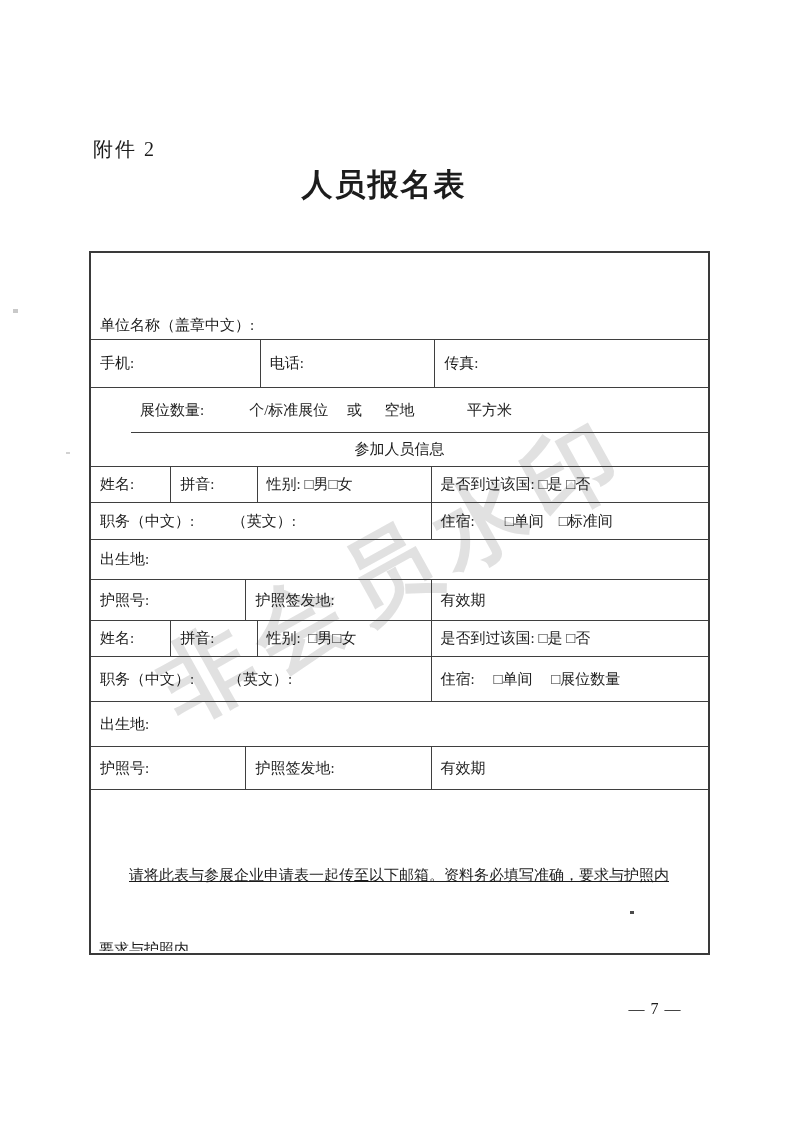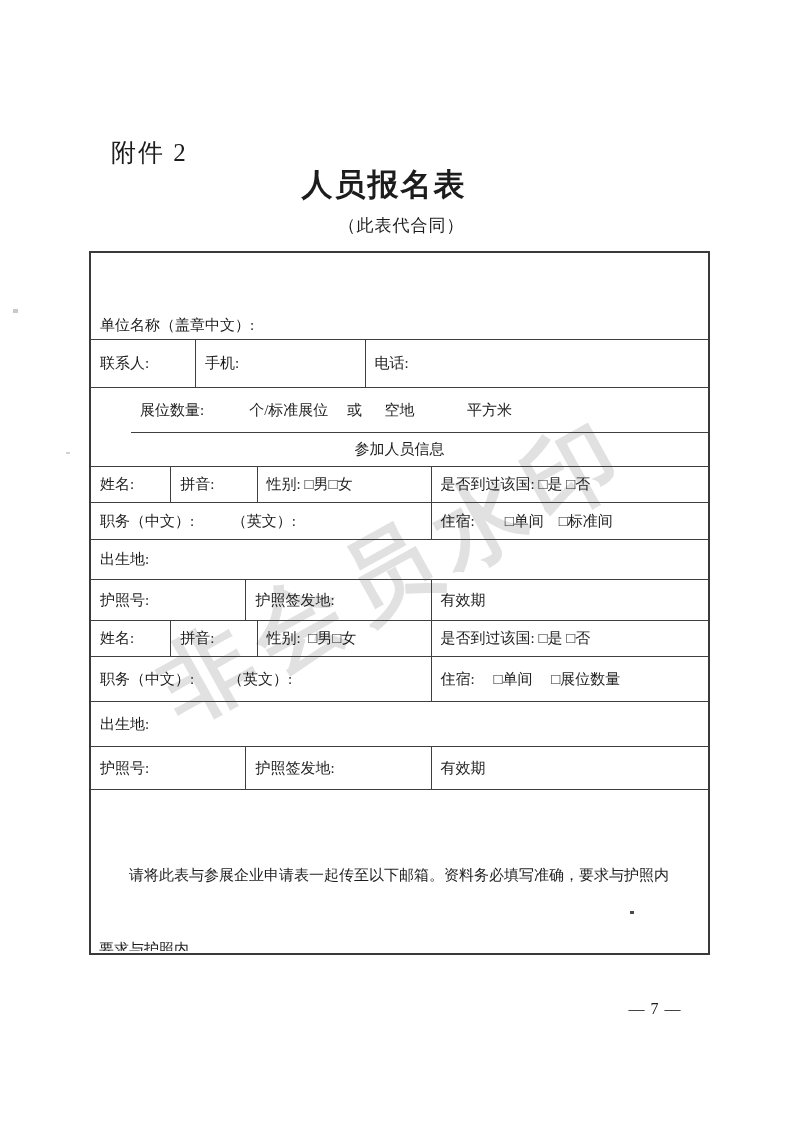--- a/index.html
+++ b/index.html
@@ -6,22 +6,22 @@
   html,body { background:#ffffff; }
   .page {
     position:relative;
     width:803px; height:1121px;
     background:#ffffff;
     font-family:"Liberation Serif","DejaVu Serif",serif;
     color:#1c1c1c;
     overflow:hidden;
   }
   .attachment-label {
-    position:absolute; left:111px; top:136px;
-    font-size:25px; letter-spacing:2px;
+    position:absolute; left:93px; top:136px;
+    font-size:20px; letter-spacing:2px;
   }
   .doc-title {
     position:absolute; left:0; top:164px; width:768px;
     text-align:center; font-size:31px; font-weight:bold; letter-spacing:2px;
   }
   .doc-subtitle {
     position:absolute; left:0; top:214px; width:803px;
     text-align:center; font-size:17px; letter-spacing:1px;
   }
   .watermark {
@@ -59,21 +59,21 @@
   .r5 { height:36px; }
   .r6 { height:37px; }
   .r7 { height:40px; }
   .r8 { height:41px; }
   .r9 { height:36px; }
   .r10 { height:45px; }
   .r11 { height:45px; }
   .r12 { height:43px; }
   .r13 { height:161px; }
   .r13 .cell { display:block; padding:24px 10px 0 8px; line-height:24.5px; }
-  .note-indent { text-indent:30px; }
+  .note-indent { text-indent:30px;text-decoration:underline; }
   .page-number {
     position:absolute; left:600px; top:1000px; width:110px;
     text-align:center; font-size:16px; letter-spacing:1px;
   }
   .speck { position:absolute; background:#9a9a9a; z-index:3; }
   .speck-a { left:630px; top:911px; width:4px; height:3px; background:#4a4a4a; }
   .speck-b { left:13px; top:309px; width:5px; height:4px; background:#c9c9c9; }
   .speck-c { left:66px; top:452px; width:4px; height:2px; background:#d2d2d2; }
   
   .w-contact { width:17.0%; }
@@ -89,37 +89,36 @@
   .w-issue   { width:30.0%; }
   .w-full    { width:100%; }
 </style>
 </head>
 <body>
 
 <div class="page">
 
   <div class="attachment-label">附件 2</div>
   <div class="doc-title">人员报名表</div>
-  <div class="doc-subtitle">（此表代合同）</div>
 
   <div class="watermark">非会员水印</div>
 
   <div class="tbl">
 
     <div class="row r1">
       <div class="cell w-full">
         <div>单位名称（盖章中文）:</div>
         
       </div>
     </div>
 
     <div class="row r2">
-      <div class="cell w-contact">联系人:</div>
       <div class="cell w-mobile">手机:</div>
       <div class="cell w-phone">电话:</div>
+      <div class="cell w-fax">传真:</div>
     </div>
 
     <div class="row r3">
       <div class="cell w-full">展位数量:            个/标准展位     或      空地              平方米</div>
     </div>
 
     <div class="row r4">
       <div class="cell w-full">参加人员信息</div>
     </div>
 

